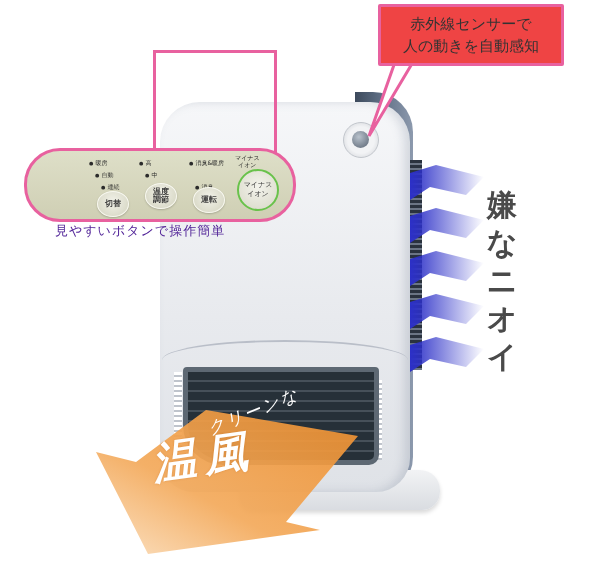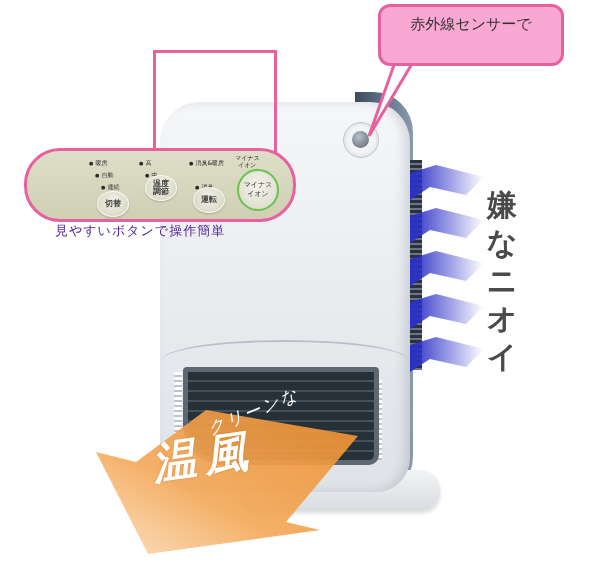--- a/index.html
+++ b/index.html
@@ -51,22 +51,22 @@
     align-items:center; justify-content:center; text-align:center; line-height:8px; }
   .ion-btn { width:38px; height:38px; border-radius:50%; border:2px solid #69c24b;
     background:radial-gradient(circle at 50% 40%,#f3f3ec,#d8d8c7);
     font-size:7px; color:#3b3b3b; display:flex; align-items:center; justify-content:center;
     text-align:center; line-height:9px; }
   .ion-ind { font-size:6px; color:#222; line-height:7px; text-align:center; }
 
   .panel-caption { left:55px; top:222px; font-size:13px; color:#4c1d95; letter-spacing:1px; }
 
   
-  .bubble { left:378px; top:4px; width:186px; height:62px; background:#f9a8d4;
-    border:3px solid #e8619f; border-radius:12px; text-align:center;
+  .bubble { left:378px; top:4px; width:186px; height:62px; background:#ef4444;
+    border:3px solid #e8619f; border-radius:2px; text-align:center;
     color:#333; font-size:15px; line-height:22px; padding-top:6px; box-sizing:border-box; }
   .bubble-tail { left:367px; top:60px; width:60px; height:80px; }
 
   
   .odor-text { left:484px; top:186px; width:36px; font-size:30px; font-weight:bold;
     color:#4a4a4a; line-height:38px; text-align:center; }
 
   
   .warm-arrow { left:96px; top:400px; width:270px; height:160px; }
   .warm-sub { left:205px; top:400px; font-size:17px; color:#fff; font-style:italic;
@@ -126,38 +126,39 @@
 
   <div class="abs ind" style="left:162px;top:8px;">消臭&amp;暖房</div>
   <div class="abs ind" style="left:168px;top:32px;">消臭</div>
 
   <div class="abs ion-ind" style="left:208px;top:3px;">
     <div>マイナス</div>
     <div>イオン</div>
   </div>
 
   <div class="abs pbtn" style="left:70px;top:40px;">切替</div>
-  <div class="abs pbtn" style="left:118px;top:24px;flex-direction:column;">
+  <div class="abs pbtn" style="left:118px;top:32px;flex-direction:column;">
     <span>温度</span>
     <span>調節</span>
   </div>
   <div class="abs pbtn" style="left:166px;top:36px;">運転</div>
   <div class="abs ion-btn" style="left:210px;top:18px;flex-direction:column;">
     <span>マイナス</span>
     <span>イオン</span>
   </div>
 </div>
 <div class="abs panel-caption">見やすいボタンで操作簡単</div>
 
 <svg class="abs bubble-tail" viewBox="0 0 60 80">
   <polygon points="28,2 46,2 2,76" fill="#fff" stroke="#e8619f" stroke-width="3"></polygon>
   <rect x="26" y="0" width="22" height="6" fill="#fff"></rect>
 </svg>
 <div class="abs bubble">
   <div>赤外線センサーで</div>
+  <div>人の動きを自動感知</div>
 </div>
 
 <svg class="abs warm-arrow" viewBox="0 0 270 160">
   <defs>
     <linearGradient id="og" x1="1" y1="0" x2="0" y2="1">
       <stop offset="0" stop-color="#ee8f2e"></stop>
       <stop offset="0.6" stop-color="#f3a95a"></stop>
       <stop offset="1" stop-color="#fbe0c0"></stop>
     </linearGradient>
   </defs>

